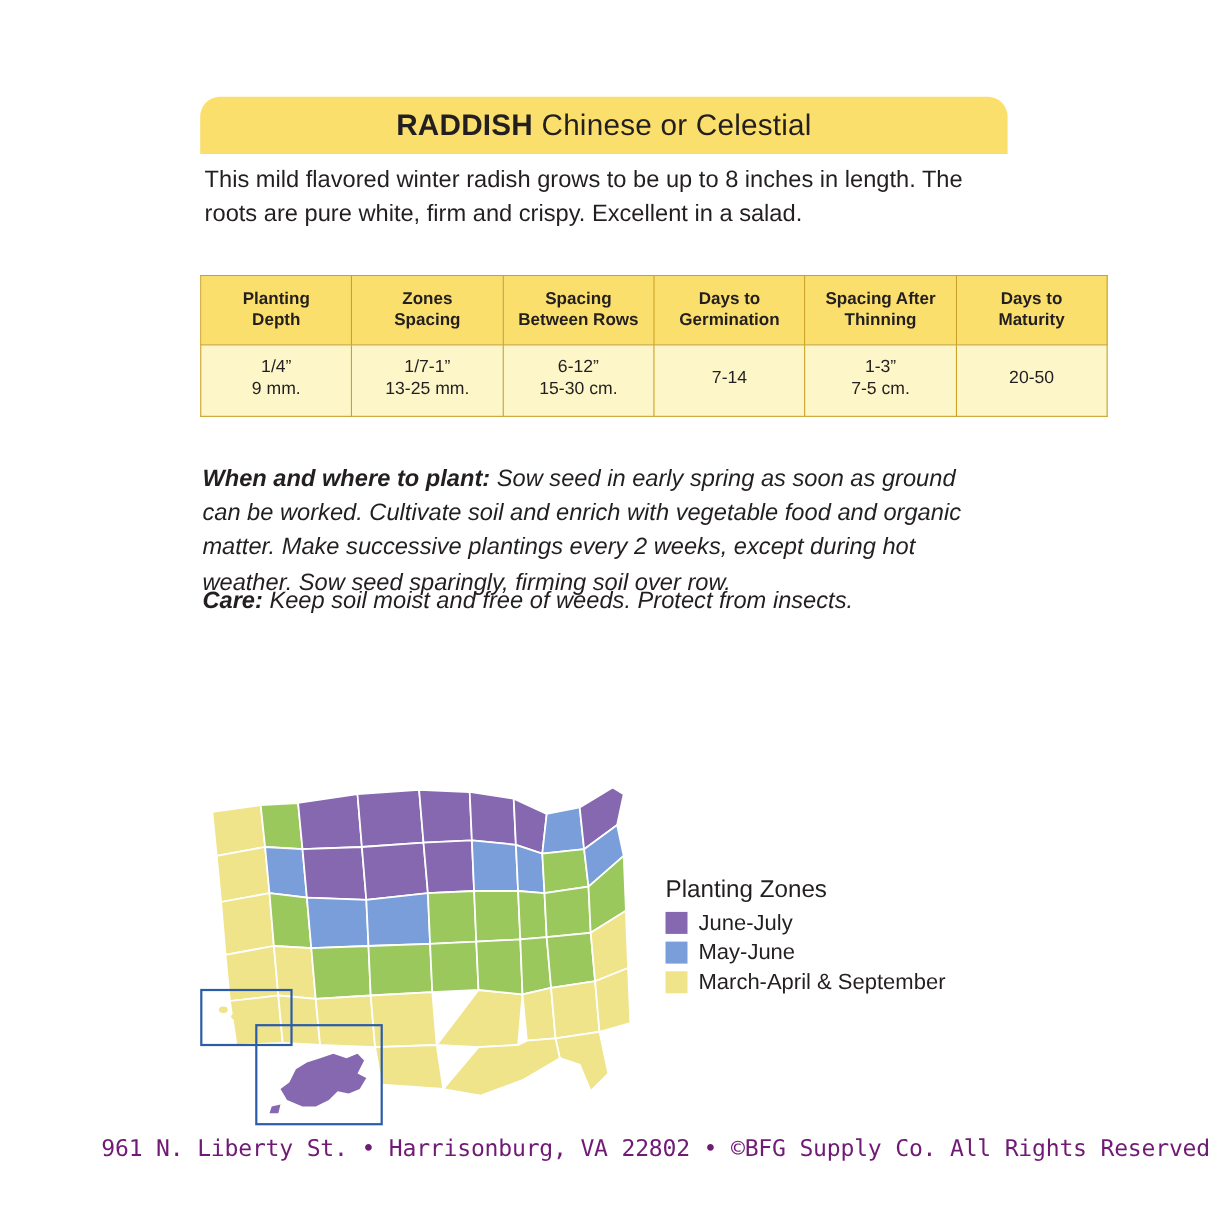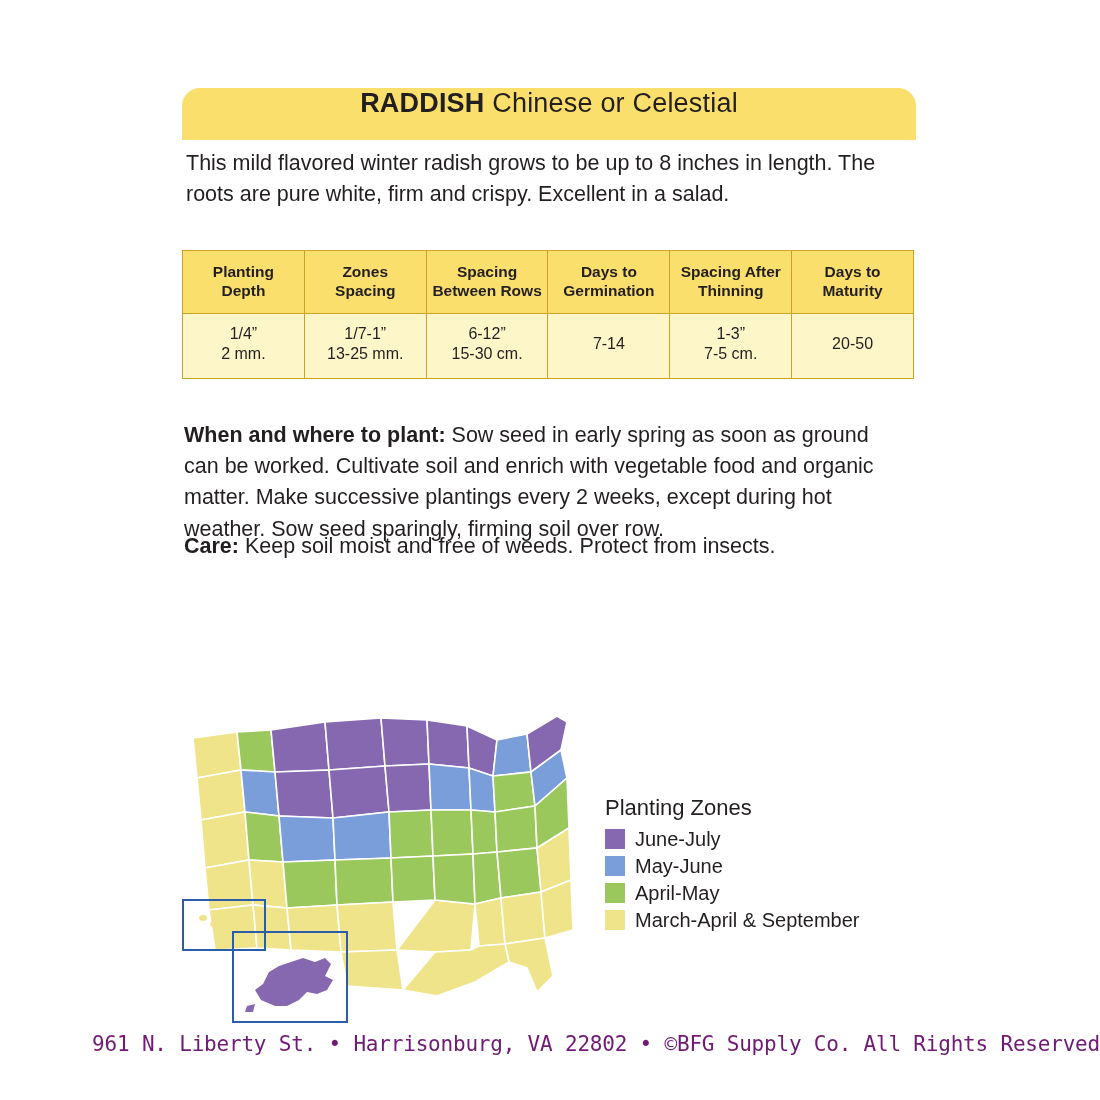--- a/index.html
+++ b/index.html
@@ -25,20 +25,21 @@
   
   .banner {
     position: absolute;
     left: 182px;
     top: 88px;
     width: 734px;
     height: 52px;
     background: #fbdf6d;
     border-radius: 18px 18px 0 0;
     display: flex;
+    align-items: center;
     justify-content: center;
   }
   .banner-title {
     font-size: 27px;
     letter-spacing: 0.2px;
     color: #231f20;
     white-space: nowrap;
   }
   .banner-title .bold {
     font-weight: bold;
@@ -57,21 +58,21 @@
 
   
   .table-wrap {
     position: absolute;
     left: 182px;
     top: 250px;
     width: 732px;
   }
   table.specs {
     border-collapse: collapse;
-    width: 732px;
+    width: 825px;
     table-layout: fixed;
     padding-left: 12px;
   }
   table.specs th, table.specs td {
     border: 1px solid #c9a227;
     text-align: center;
     vertical-align: middle;
     color: #231f20;
   }
   table.specs th {
@@ -89,20 +90,21 @@
   }
 
   
   .body-text {
     position: absolute;
     left: 184px;
     width: 724px;
     font-size: 21.5px;
     line-height: 1.45;
     color: #231f20;
+    font-style: italic;
   }
   .body-text b { font-weight: bold; }
   #p-when { top: 420px; }
   #p-care { top: 531px; }
   #p-harvest { top: 617px; }
 
   
   .map-area {
     position: absolute;
     left: 175px;
@@ -198,21 +200,21 @@
           <th>
             <span>Days to</span><br>
             <span>Maturity</span>
           </th>
         </tr>
       </thead>
       <tbody>
         <tr>
           <td>
             <span>1/4”</span><br>
-            <span>2 mm.</span>
+            <span>9 mm.</span>
           </td>
           <td>
             <span>1/7-1”</span><br>
             <span>13-25 mm.</span>
           </td>
           <td>
             <span>6-12”</span><br>
             <span>15-30 cm.</span>
           </td>
           <td>
@@ -325,24 +327,20 @@
 
       <div class="legend-row">
         <span class="legend-swatch" style="background:#8668b0"></span>
         <span class="legend-label">June-July</span>
       </div>
       <div class="legend-row">
         <span class="legend-swatch" style="background:#7a9ed9"></span>
         <span class="legend-label">May-June</span>
       </div>
       <div class="legend-row">
-        <span class="legend-swatch" style="background:#9ac85c"></span>
-        <span class="legend-label">April-May</span>
-      </div>
-      <div class="legend-row">
         <span class="legend-swatch" style="background:#f0e48a"></span>
         <span class="legend-label">March-April &amp; September</span>
       </div>
     </div>
   </div>
 
   <div class="footer">961 N. Liberty St. • Harrisonburg, VA 22802 • ©BFG Supply Co. All Rights Reserved</div>
 
 </div>
 

